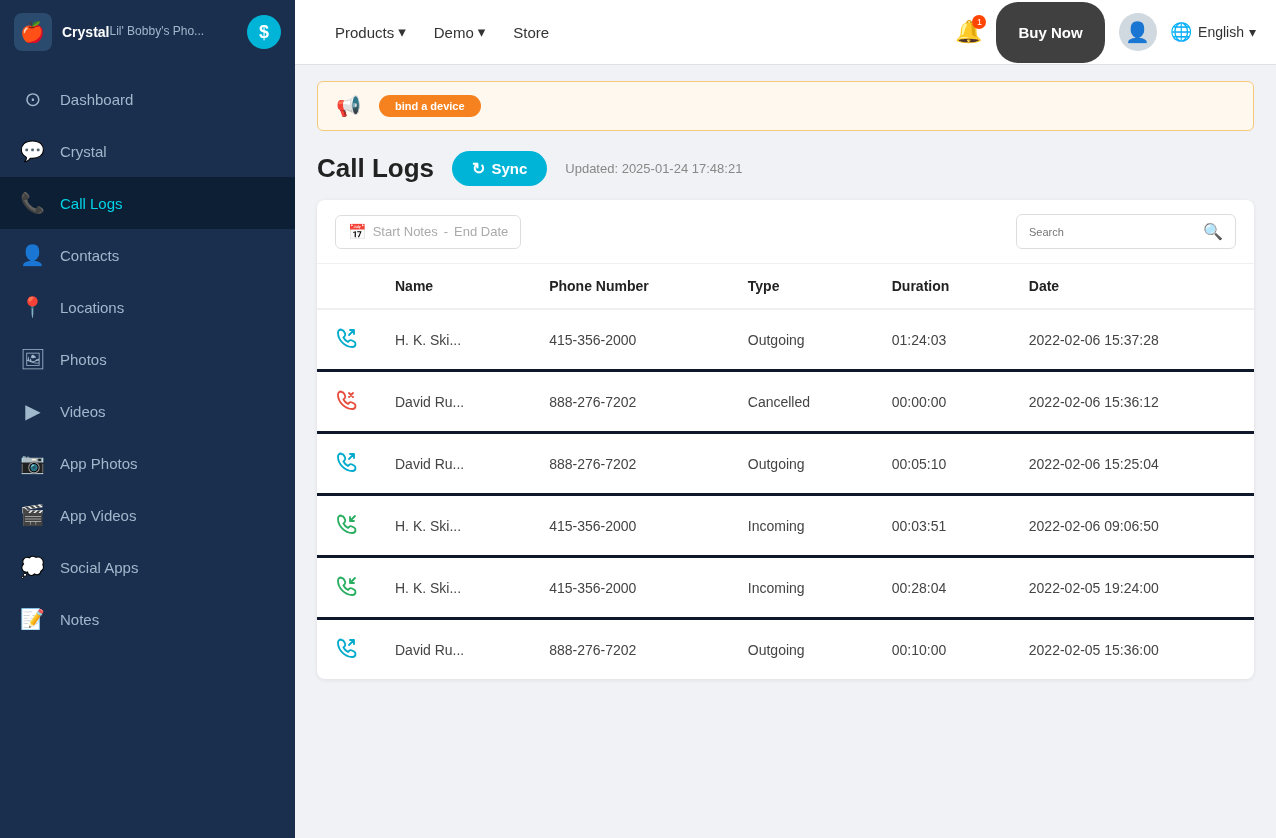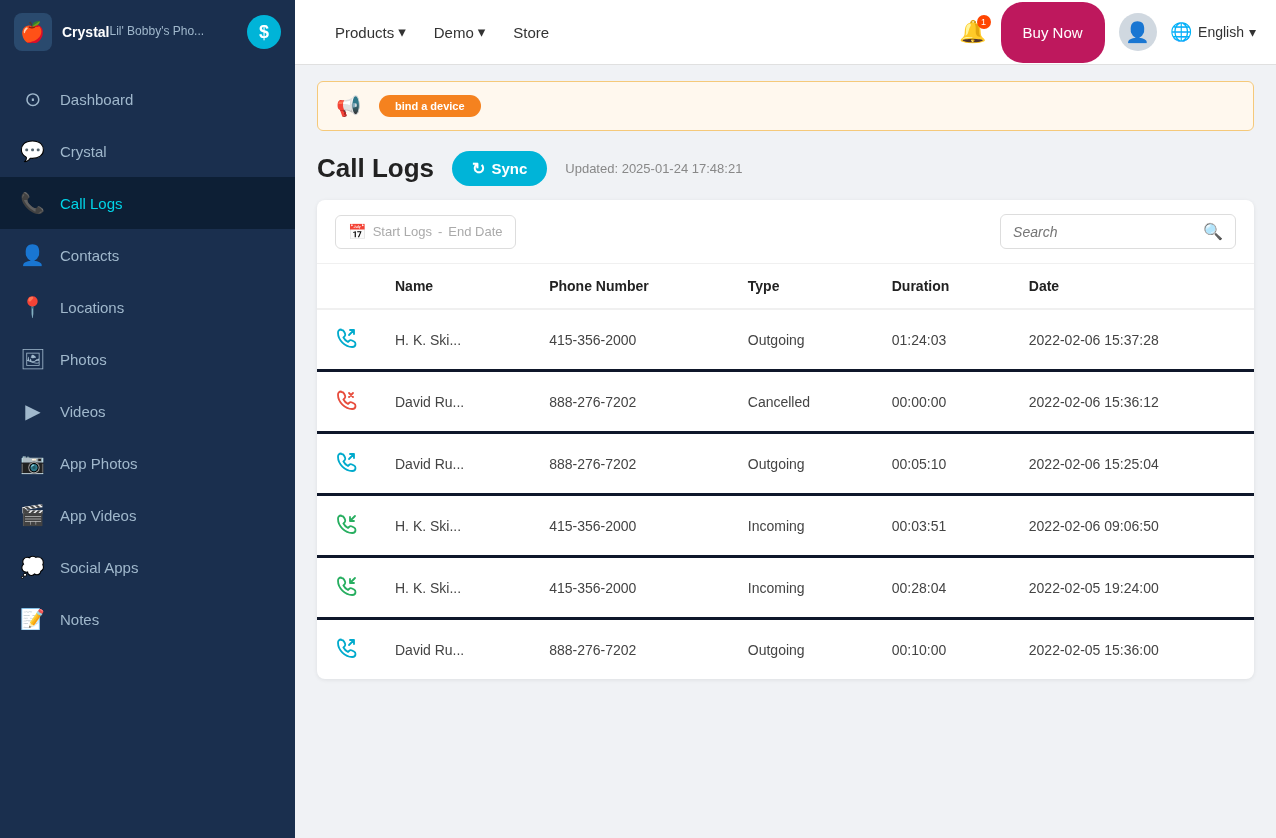--- a/index.html
+++ b/index.html
@@ -73,27 +73,27 @@
       position: absolute;
       top: -4px; right: -4px;
       background: #ff4500;
       color: #fff;
       font-size: 9px;
       width: 14px; height: 14px;
       border-radius: 50%;
       display: flex; align-items: center; justify-content: center;
     }
     .buy-now-btn {
-      background: #be185d;
+      background: #404040;
       color: #fff;
       border: none;
       border-radius: 22px;
       padding: 22px 22px;
       font-size: 15px;
-      font-weight: 400;
+      font-weight: 700;
       cursor: pointer;
     }
     .user-icon {
       width: 38px; height: 38px;
       background: #d0d8e0;
       border-radius: 50%;
       display: flex; align-items: center; justify-content: center;
       font-size: 20px;
       color: #555;
       cursor: pointer;
@@ -233,25 +233,24 @@
       border: 1px solid #ddd;
       border-radius: 6px;
       padding: 7px 12px;
       gap: 8px;
       margin-left: auto;
       min-width: 220px;
     }
     .search-box input {
       border: none;
       outline: none;
-      font-size: 14px;
+      font-size: 11px;
       color: #aaa;
       background: transparent;
       width: 100%;
-      font-style: italic;
     }
     .search-icon { font-size: 16px; color: #aaa; }
 
     
     .data-table {
       width: 100%;
       border-collapse: collapse;
     }
     .data-table thead tr {
       border-bottom: 2px solid #f0f0f0;
@@ -381,21 +380,21 @@
         <span>Sync</span>
       </button>
       <span class="updated-text">Updated: 2025-01-24 17:48:21</span>
     </div>
 
     <div class="table-card">
 
       <div class="table-toolbar">
         <div class="date-range">
           <span class="date-icon">📅</span>
-          <span>Start Logs</span>
+          <span>Start Notes</span>
           <span> - </span>
           <span>End Date</span>
         </div>
         <div class="search-box">
           <input type="text" placeholder="Search" style="">
           <span class="search-icon">🔍</span>
         </div>
       </div>
 
       <table class="data-table">

